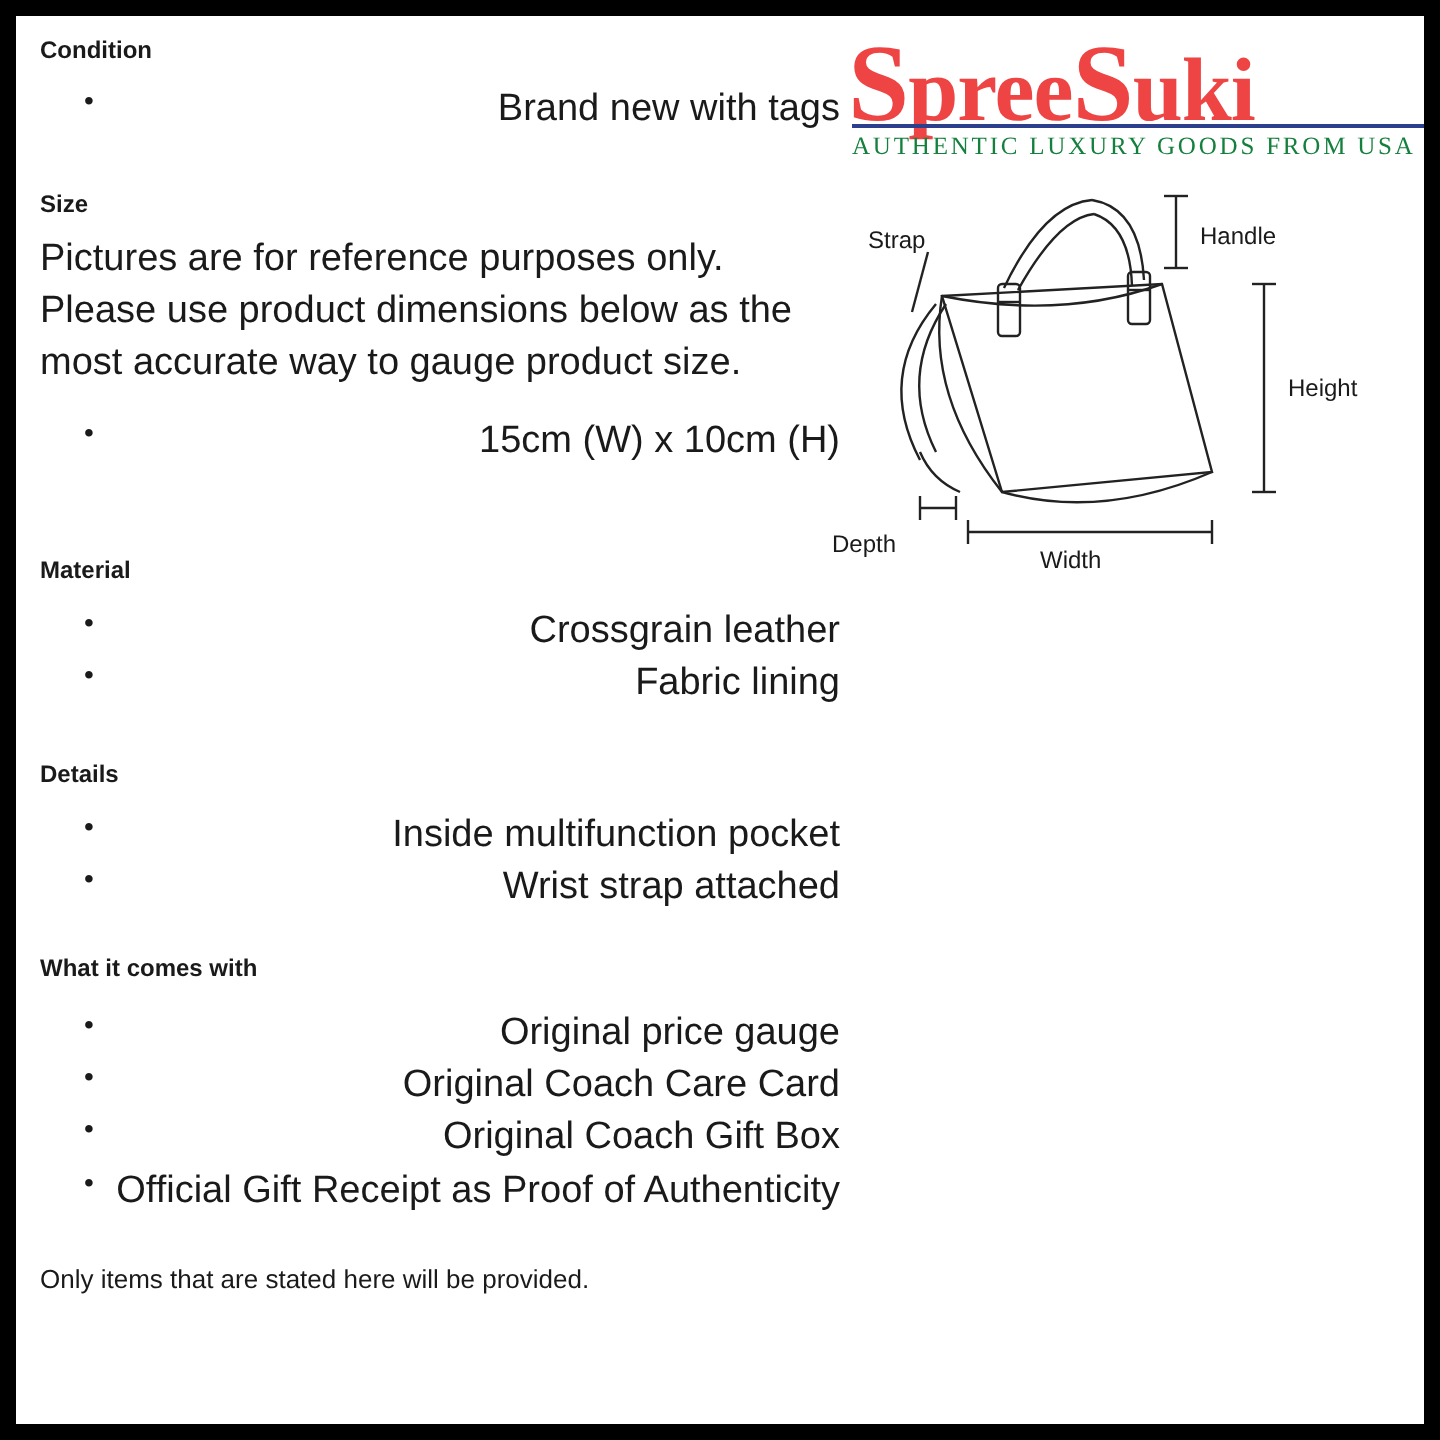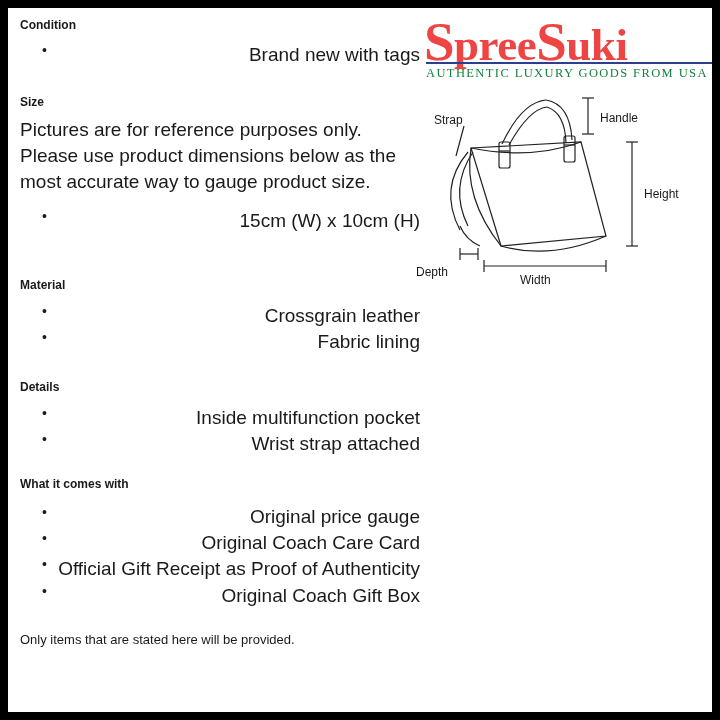--- a/index.html
+++ b/index.html
@@ -169,22 +169,22 @@
         <li>Inside multifunction pocket</li>
         <li>Wrist strap attached</li>
       </ul>
     </div>
 
     <div class="section-block" id="sec-comes-with">
       <h2 class="section">What it comes with</h2>
       <ul class="bullets">
         <li>Original price gauge</li>
         <li>Original Coach Care Card</li>
+        <li>Original Coach Gift Box</li>
         <li>Official Gift Receipt as Proof of Authenticity</li>
-        <li>Original Coach Gift Box</li>
       </ul>
     </div>
 
     <p class="footer-note">Only items that are stated here will be provided.</p>
   </div>
 
   <div class="logo">
     <div class="logo-main"><span class="cap">S</span>pree<span class="cap">S</span>uki</div>
     <div class="logo-rule"></div>
     <div class="logo-sub">AUTHENTIC  LUXURY  GOODS  FROM  USA</div>

